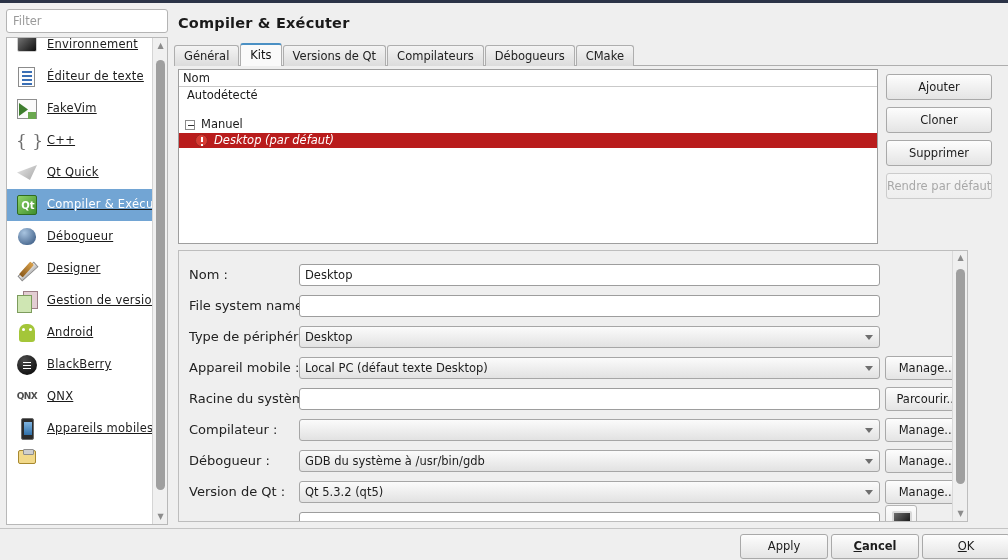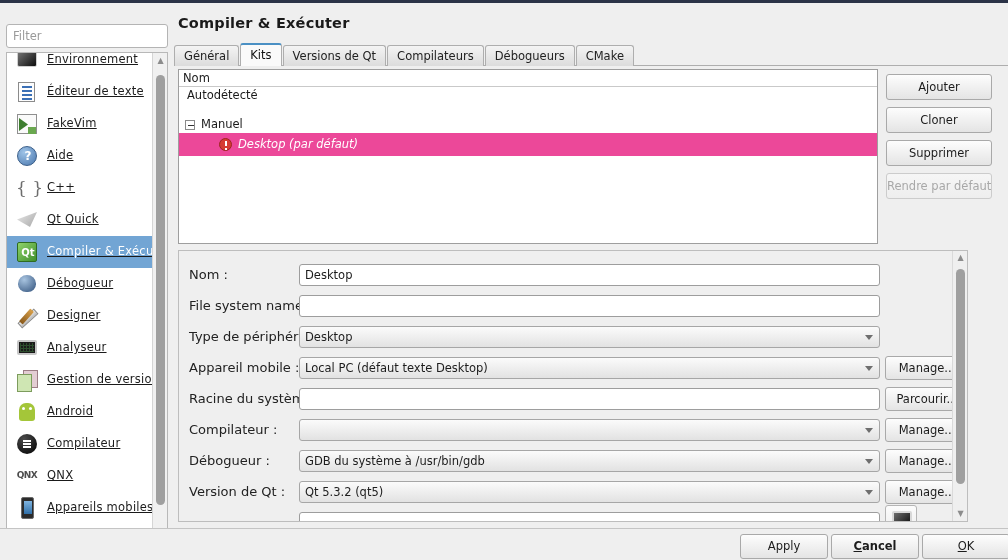--- a/index.html
+++ b/index.html
@@ -12,21 +12,21 @@
     font-size: 11.5px;
     color: #1a1a1a;
     -webkit-font-smoothing: antialiased;
   }
   #app { position: relative; width: 1008px; height: 560px; background: #efefef; }
 
   
   .topstrip { position:absolute; top:0; left:0; width:1008px; height:3px; background:#2b3347; }
 
   
-  .leftpane { position:absolute; left:0; top:19px; width:174px; height:525px; background:#efefef; }
+  .leftpane { position:absolute; left:0; top:4px; width:174px; height:525px; background:#efefef; }
   .filter-wrap { position:absolute; left:6px; top:5px; width:162px; height:24px; }
   .filter-input {
     width:162px; height:24px; border:1px solid #b4b4b4; border-radius:3px;
     background:#ffffff; padding:0 6px; font-family:inherit; font-size:11.5px; color:#222;
     outline:none;
   }
   .filter-input::placeholder { color:#9a9a9a; }
 
   .catlist {
     position:absolute; left:6px; top:33px; width:162px; height:488px;
@@ -69,21 +69,21 @@
   
   .treebox {
     position:absolute; left:4px; top:66px; width:700px; height:175px;
     background:#ffffff; border:1px solid #9e9e9e;
   }
   .tree-head { height:17px; line-height:16px; padding-left:4px; border-bottom:1px solid #c9c9c9;
                background:#ffffff; font-size:11.5px; color:#202020; }
   .tree-row { height:13px; line-height:13px; font-size:11.5px; color:#1a1a1a; display:flex; align-items:center; white-space:nowrap;margin-top:16px; }
   .tree-row.r1 { padding-left:8px; margin-top:2px; }
   .tree-row.r2 { padding-left:6px; }
-  .tree-row.r3 { background:#ec4899; color:#ffffff; font-style:italic; padding-left:40px; height:23px; line-height:15px; margin-top:2px; }
+  .tree-row.r3 { background:#b91c1c; color:#ffffff; font-style:italic; padding-left:16px; height:15px; line-height:15px; margin-top:2px; }
   .expander { width:10px; height:10px; border:1px solid #8a8a8a; background:#fff; display:inline-block;
               position:relative; margin-right:6px; flex:0 0 10px; }
   .expander::before { content:""; position:absolute; left:2px; top:4px; width:6px; height:1px; background:#333; }
   .err-ico { width:13px; height:13px; border-radius:50%; background:#d63b33; border:1px solid #9c2621;
              margin-right:6px; flex:0 0 13px; position:relative; }
   .err-ico::before { content:""; position:absolute; left:5px; top:2px; width:2px; height:5px; background:#fff; }
   .err-ico::after { content:""; position:absolute; left:5px; top:8.5px; width:2px; height:2px; background:#fff; }
 
   
   .btn {
@@ -205,26 +205,20 @@
             <span class="cat-label">Éditeur de texte</span>
           </div>
           <div class="cat-item">
             <span class="cat-ico">
               <span class="i-fake"></span>
             </span>
             <span class="cat-label">FakeVim</span>
           </div>
           <div class="cat-item">
             <span class="cat-ico">
-              <span class="i-aide"></span>
-            </span>
-            <span class="cat-label">Aide</span>
-          </div>
-          <div class="cat-item">
-            <span class="cat-ico">
               <span class="i-cpp">{ }</span>
             </span>
             <span class="cat-label">C++</span>
           </div>
           <div class="cat-item">
             <span class="cat-ico">
               <span class="i-qq"></span>
             </span>
             <span class="cat-label">Qt Quick</span>
           </div>
@@ -241,41 +235,35 @@
             <span class="cat-label">Débogueur</span>
           </div>
           <div class="cat-item">
             <span class="cat-ico">
               <span class="i-des"></span>
             </span>
             <span class="cat-label">Designer</span>
           </div>
           <div class="cat-item">
             <span class="cat-ico">
-              <span class="i-ana"></span>
-            </span>
-            <span class="cat-label">Analyseur</span>
-          </div>
-          <div class="cat-item">
-            <span class="cat-ico">
               <span class="i-vcs"></span>
             </span>
             <span class="cat-label">Gestion de versions</span>
           </div>
           <div class="cat-item">
             <span class="cat-ico">
               <span class="i-and"></span>
             </span>
             <span class="cat-label">Android</span>
           </div>
           <div class="cat-item">
             <span class="cat-ico">
               <span class="i-bb"></span>
             </span>
-            <span class="cat-label">Compilateur</span>
+            <span class="cat-label">BlackBerry</span>
           </div>
           <div class="cat-item">
             <span class="cat-ico">
               <span class="i-qnx">QNX</span>
             </span>
             <span class="cat-label">QNX</span>
           </div>
           <div class="cat-item">
             <span class="cat-ico">
               <span class="i-mob"></span>

